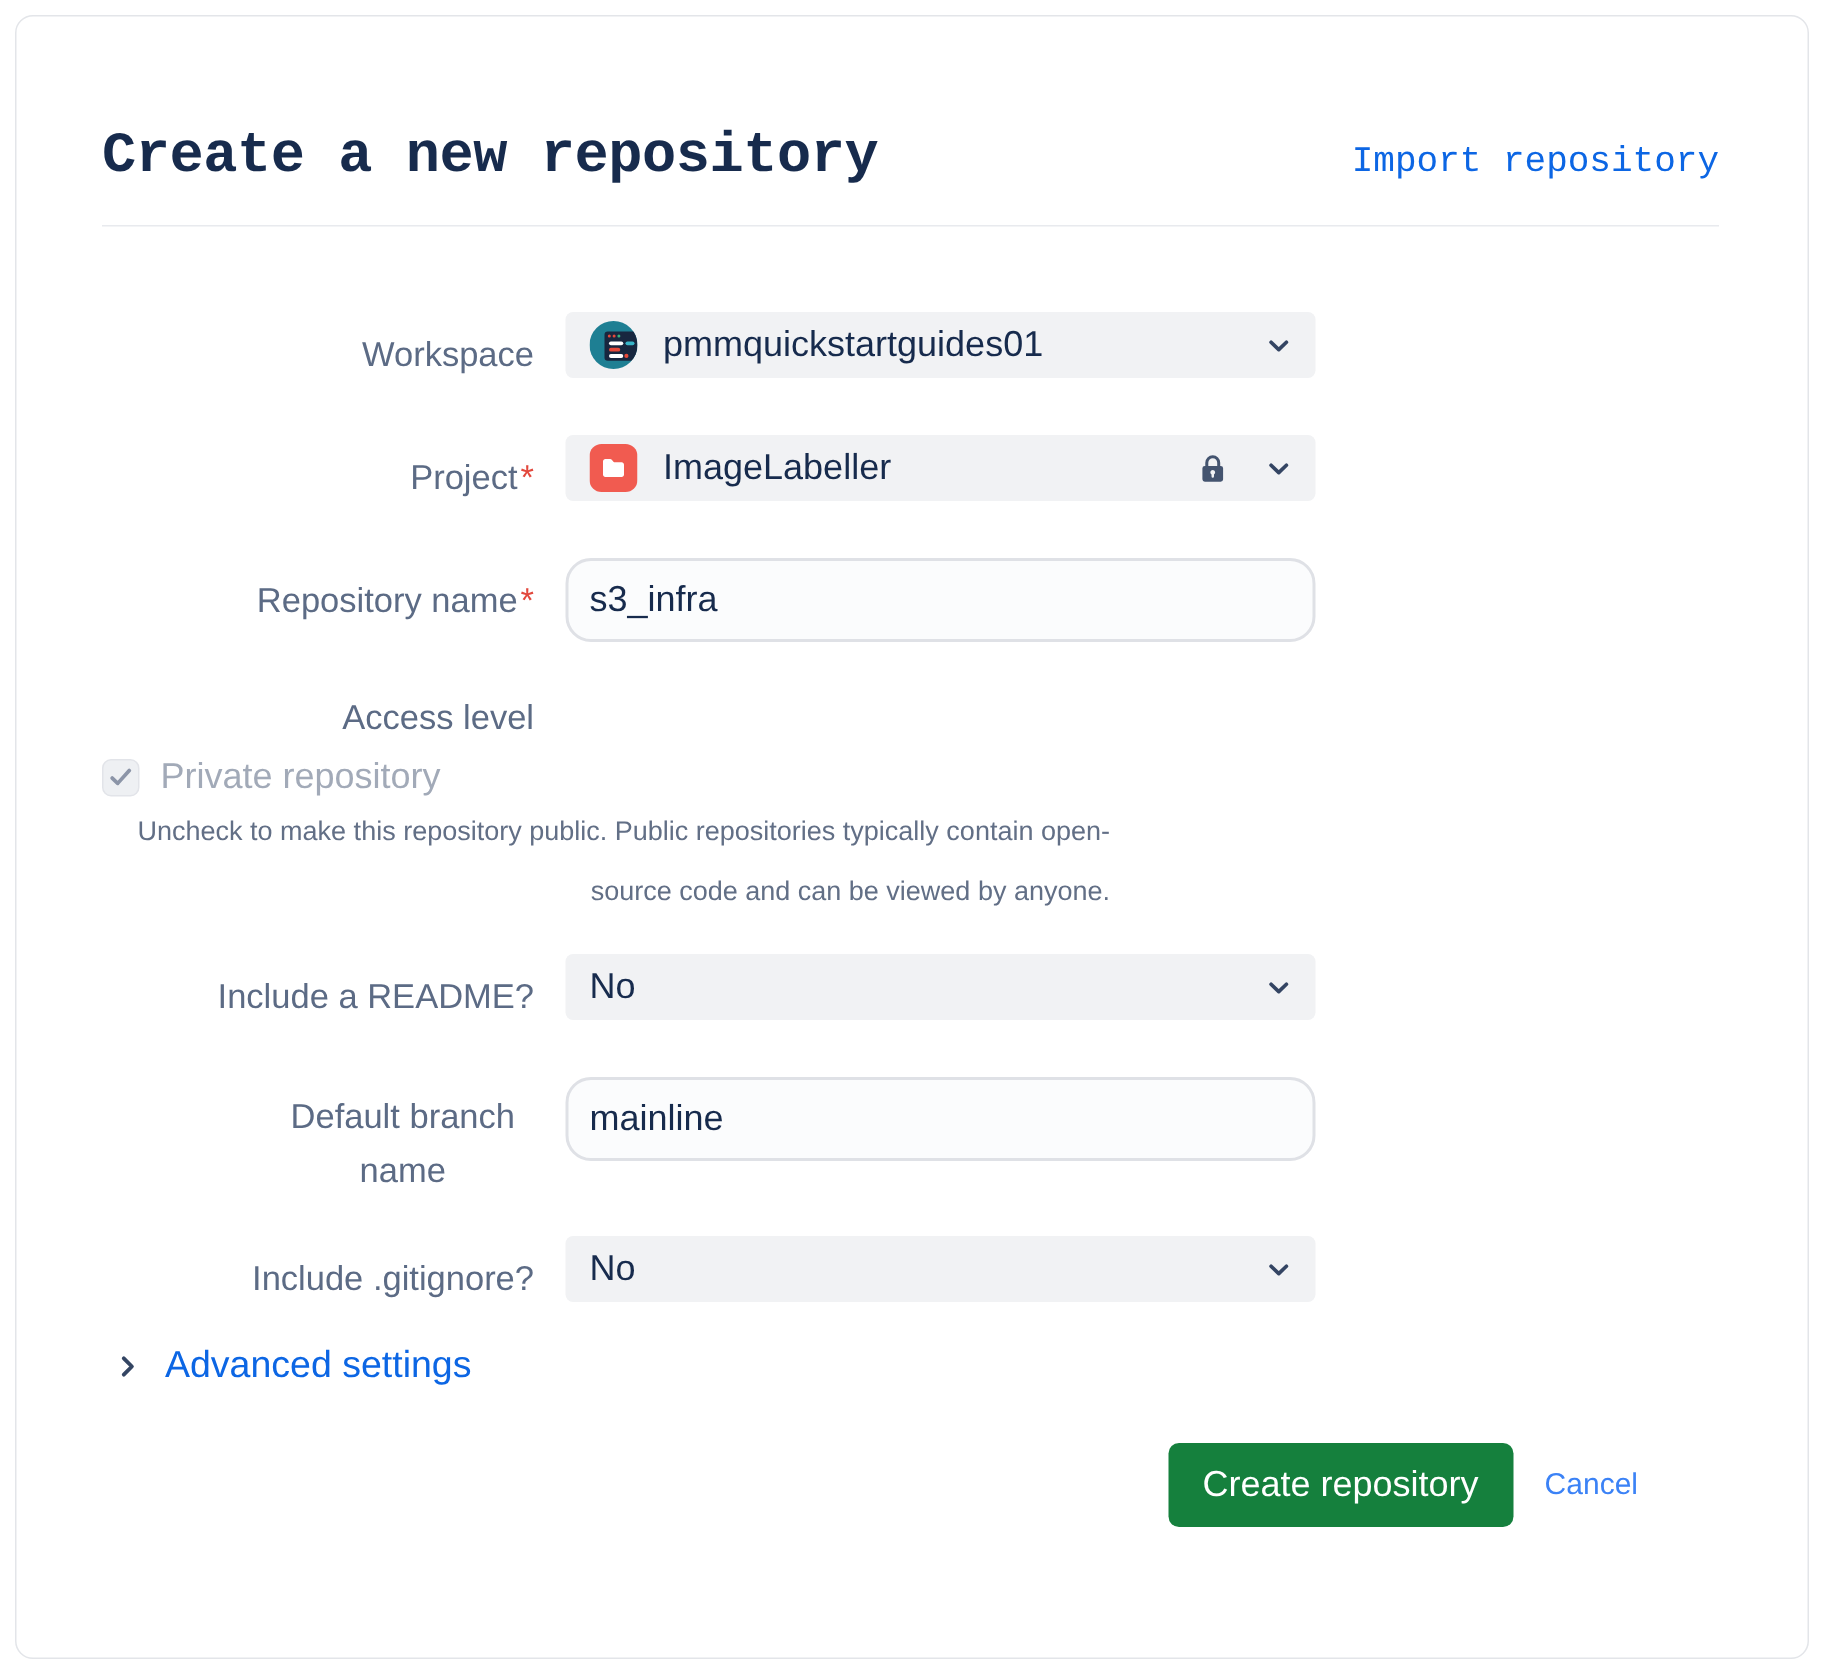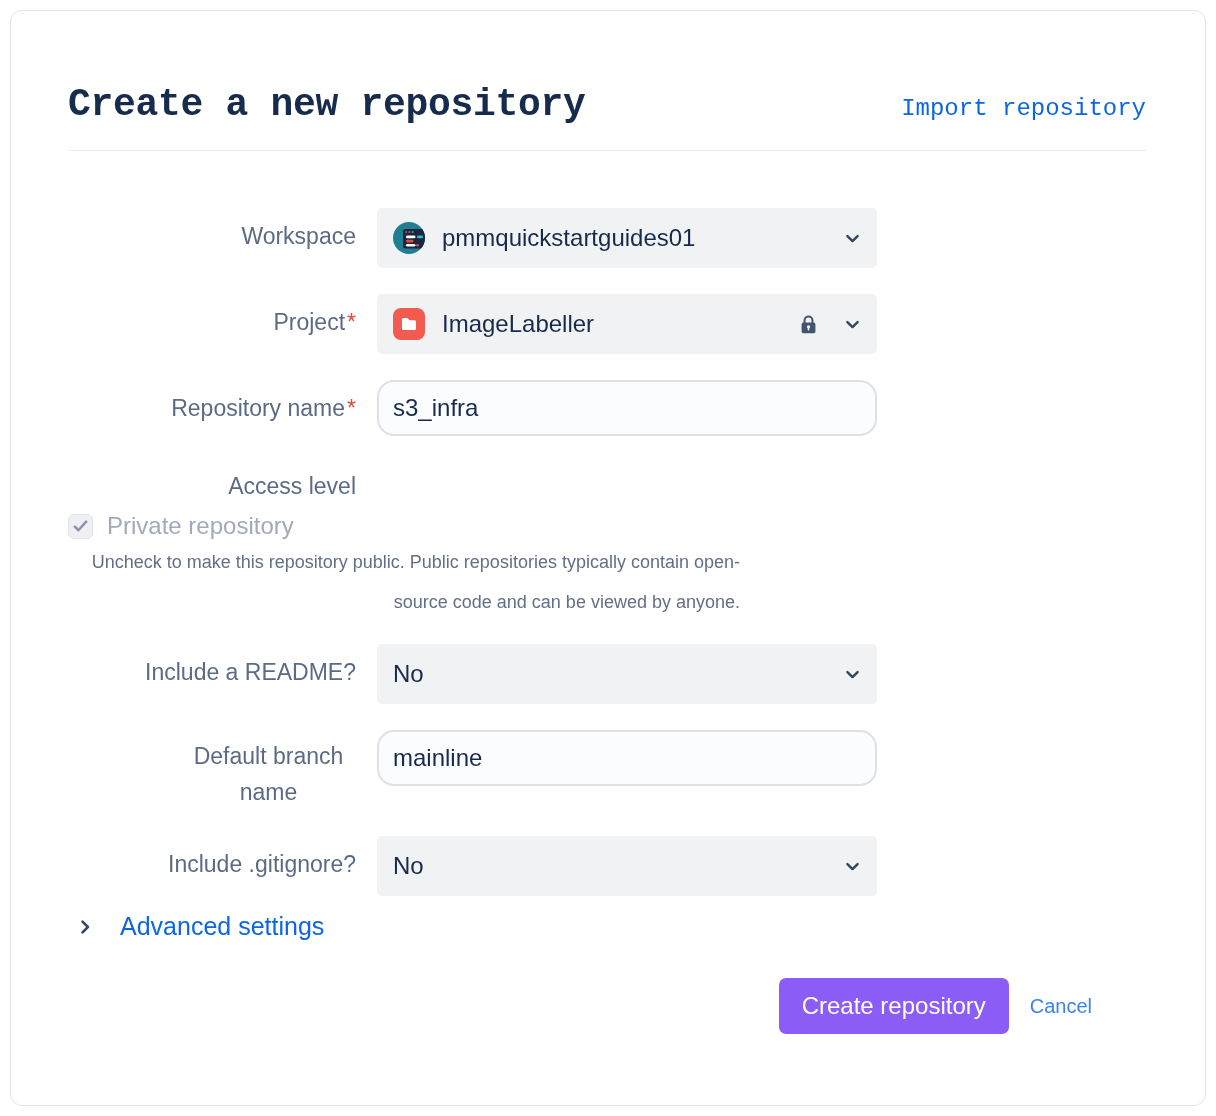--- a/index.html
+++ b/index.html
@@ -33,21 +33,21 @@
   }
   .lh56 { line-height: 56px; }
   .label-wrap { display: inline-block; max-width: 175px; line-height: 36px; padding-top: 8px; text-align: center; }
   .req { color: #E2483D; margin-left: 2px; }
 
   .control-col { width: 500px; }
   .control-wide { width: 680px; text-align: right; }
 
   .select {
     display: flex; align-items: center;
-    width: 500px; height: 60px;
+    width: 500px; height: 44px;
     background: #F1F2F4;
     border-radius: 5px;
     padding: 0 16px;
     cursor: pointer;
   }
   .select-value { font-size: 24px; color: #172B4D; }
   .select .avatar, .select .proj-icon { width: 32px; height: 32px; margin-right: 17px; flex: none; display: inline-flex; }
   .chevron { margin-left: auto; display: inline-flex; flex: none; }
   .lock { margin-left: auto; display: inline-flex; flex: none; }
   .lock + .chevron { margin-left: 24px; }
@@ -76,34 +76,33 @@
     cursor: default;
   }
   .check-label { margin-left: 14px; font-size: 24px; color: #A2AAB8; }
   .help-text { margin-top: 0; width: 672px; font-size: 18px; line-height: 40px; color: #626F86; }
 
   .advanced {
     margin-top: 16px;
     margin-left: 8px;
     display: inline-flex; align-items: center;
     cursor: pointer;
-    gap: 10px;
   }
   .advanced .adv-chevron { display: inline-flex; margin-right: 16px; }
   .advanced-label { color: #0C66E4; font-size: 25px; }
 
   .footer {
     margin-top: 37px;
     display: flex; align-items: center; justify-content: flex-end;
     padding-right: 54px;
   }
   .create-btn {
     height: 56px;
     padding: 0 23px;
-    background: #8b5cf6;
+    background: #15803d;
     color: #ffffff;
     border: none;
     border-radius: 7px;
     font-family: "Liberation Sans", sans-serif;
     font-size: 24px;
     cursor: pointer;
   }
   .cancel-link { margin-left: 21px; font-size: 20px; color: #3b82f6; cursor: pointer; text-decoration: none; }
 </style>
 </head>

